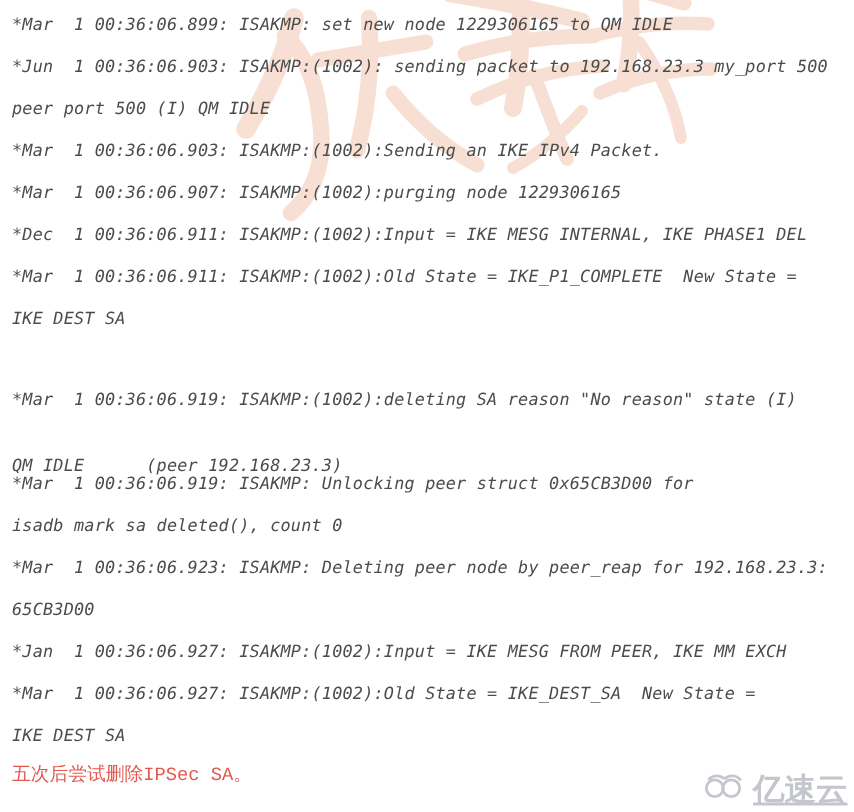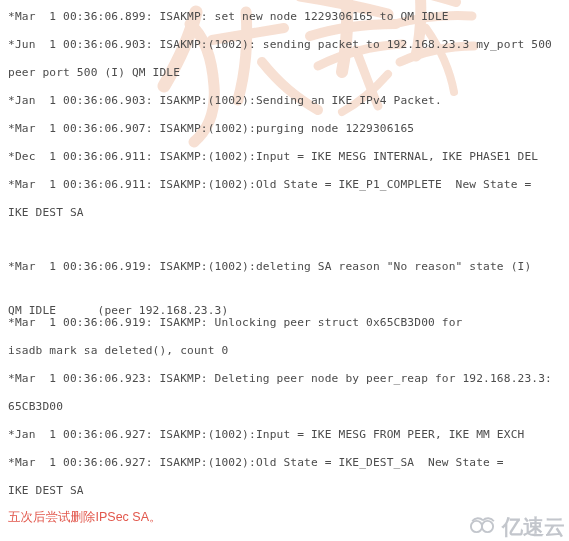--- a/index.html
+++ b/index.html
@@ -39,30 +39,31 @@
     position: absolute;
     left: 8px;
     right: 0;
     height: 18px;
     line-height: 18px;
     white-space: pre;
     color: #4c4c4c;
     font-family: "DejaVu Sans Mono", "Liberation Mono", monospace;
     font-size: 11.2px;
     letter-spacing: 0.15px;
+    font-style: italic;
   }
 
   
   #annotation {
     position: absolute;
     left: 8px;
     top: 508px;
     z-index: 3;
     color: #e2584d;
-    font-family: Liberation Sans, sans-serif;
+    font-family: Liberation Mono, monospace;
     font-size: 12.5px;
     line-height: 18px;
     white-space: pre;
   }
 
   
   #site-logo {
     position: absolute;
     right: 4px;
     bottom: 2px;
@@ -73,20 +74,21 @@
     opacity: 0.85;
   }
   #site-logo .logo-mark { display: block; }
   #site-logo .logo-text {
     color: #b9bdc4;
     font-family: "DejaVu Sans", "Liberation Sans", sans-serif;
     font-size: 21px;
     font-weight: bold;
     letter-spacing: 0px;
     line-height: 1;
+    text-decoration: underline;
   }
 </style>
 </head>
 <body>
 
 <div id="watermark-big">
   <svg viewBox="0 0 330 190" xmlns="http://www.w3.org/2000/svg" aria-hidden="true">
     <g fill="none" stroke="#f0c3ab" stroke-linecap="round" stroke-linejoin="round" opacity="0.95">
 
       <path d="M14 120 C 28 96, 40 72, 46 46" stroke-width="13"></path>
@@ -108,21 +110,21 @@
       <path d="M276 62 C 290 82, 300 104, 304 126" stroke-width="8"></path>
       <path d="M238 108 C 224 124, 210 136, 192 146" stroke-width="8"></path>
     </g>
   </svg>
 </div>
 
 <div id="console">
   <div class="log-line" style="top:8px">*Mar  1 00:36:06.899: ISAKMP: set new node 1229306165 to QM IDLE</div>
   <div class="log-line" style="top:36px">*Jun  1 00:36:06.903: ISAKMP:(1002): sending packet to 192.168.23.3 my_port 500</div>
   <div class="log-line" style="top:64px">peer port 500 (I) QM IDLE</div>
-  <div class="log-line" style="top:92px">*Jan  1 00:36:06.903: ISAKMP:(1002):Sending an IKE IPv4 Packet.</div>
+  <div class="log-line" style="top:92px">*Mar  1 00:36:06.903: ISAKMP:(1002):Sending an IKE IPv4 Packet.</div>
   <div class="log-line" style="top:120px">*Mar  1 00:36:06.907: ISAKMP:(1002):purging node 1229306165</div>
   <div class="log-line" style="top:148px">*Dec  1 00:36:06.911: ISAKMP:(1002):Input = IKE MESG INTERNAL, IKE PHASE1 DEL</div>
   <div class="log-line" style="top:176px">*Mar  1 00:36:06.911: ISAKMP:(1002):Old State = IKE_P1_COMPLETE  New State =</div>
   <div class="log-line" style="top:204px">IKE DEST SA</div>
   <div class="log-line" style="top:258px">*Mar  1 00:36:06.919: ISAKMP:(1002):deleting SA reason "No reason" state (I)</div>
   <div class="log-line" style="top:302px">QM IDLE      (peer 192.168.23.3)</div>
   <div class="log-line" style="top:314px">*Mar  1 00:36:06.919: ISAKMP: Unlocking peer struct 0x65CB3D00 for</div>
   <div class="log-line" style="top:342px">isadb mark sa deleted(), count 0</div>
   <div class="log-line" style="top:370px">*Mar  1 00:36:06.923: ISAKMP: Deleting peer node by peer_reap for 192.168.23.3:</div>
   <div class="log-line" style="top:398px">65CB3D00</div>

